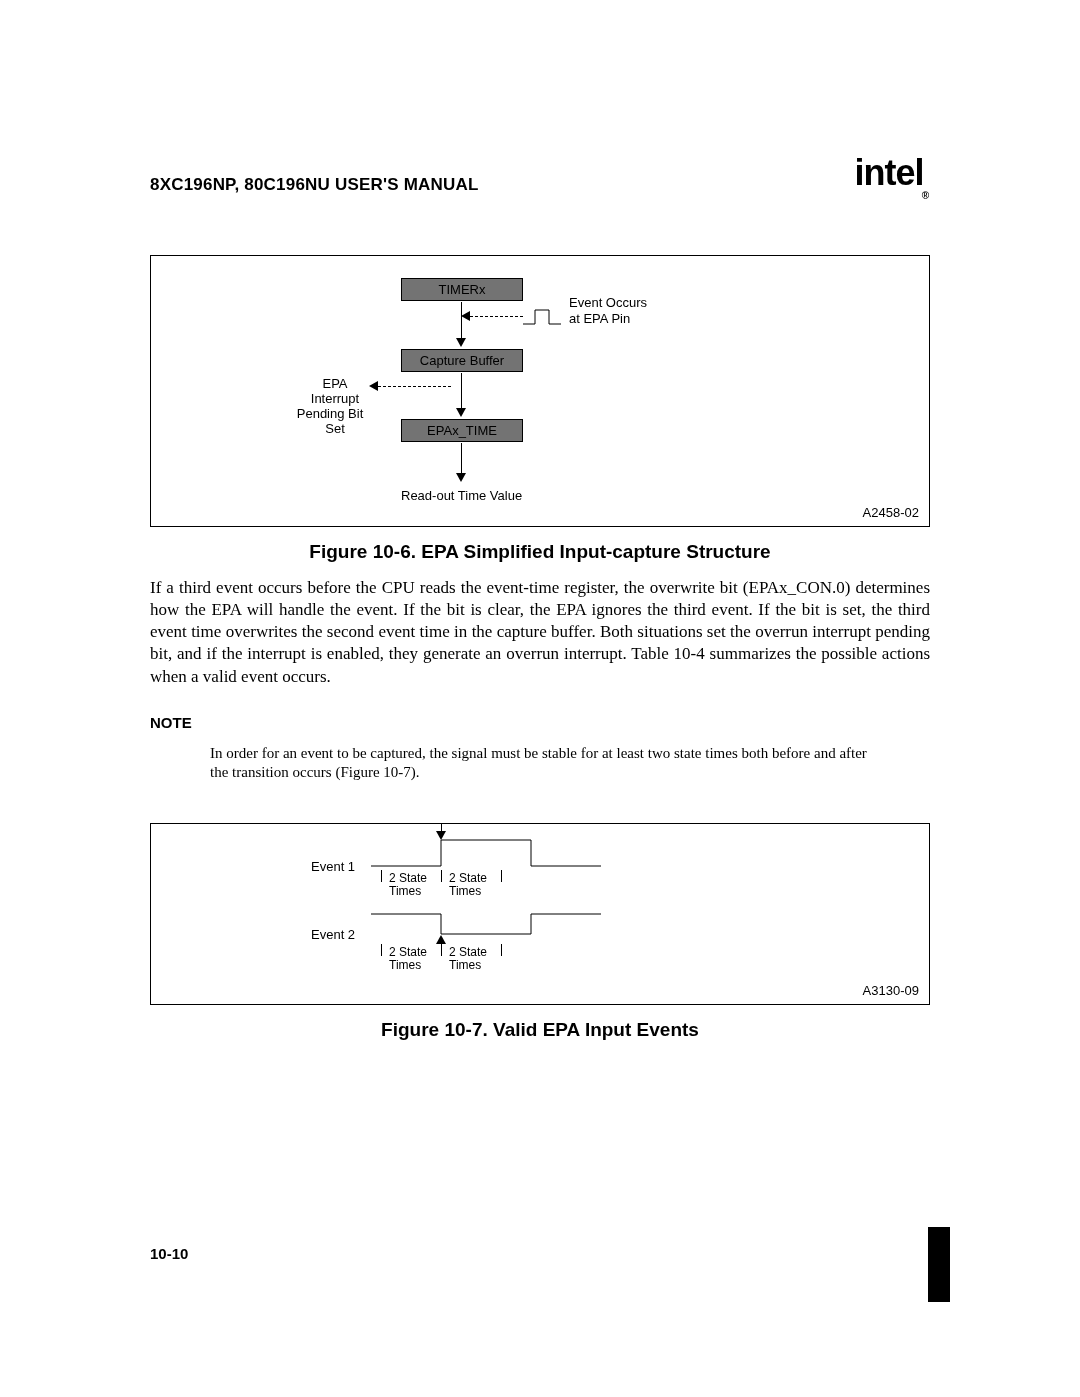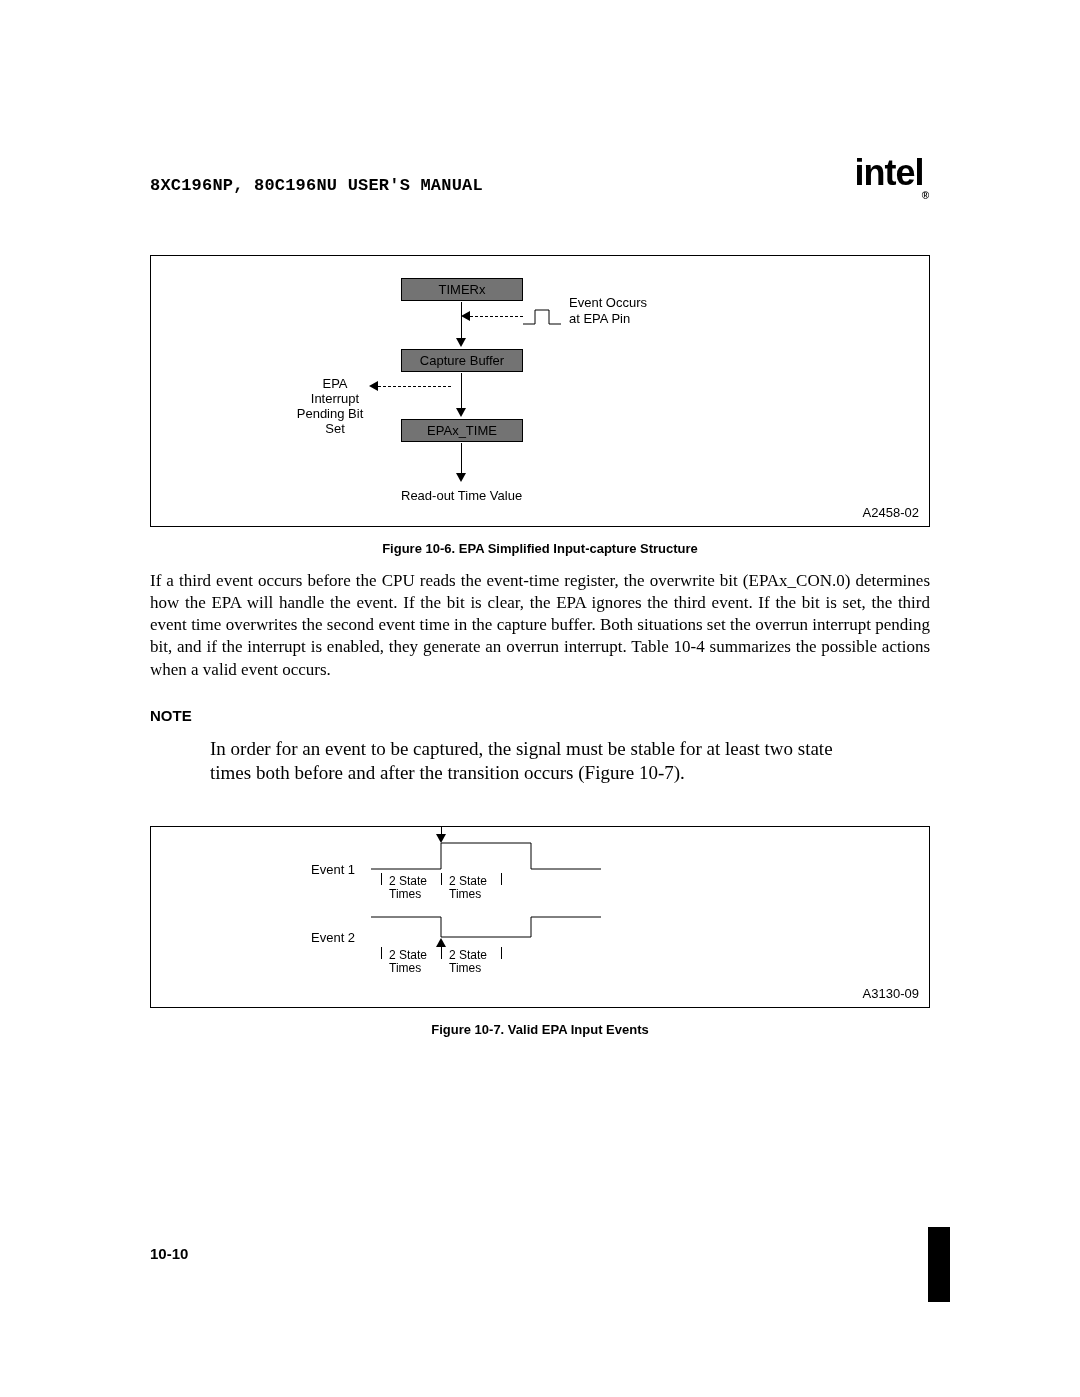--- a/index.html
+++ b/index.html
@@ -17,21 +17,21 @@
     box-sizing: border-box;
     padding: 155px 150px 0 150px;
   }
   .header-row {
     display: flex;
     justify-content: space-between;
     align-items: flex-end;
     margin-bottom: 60px;
   }
   .manual-title {
-    font-family: Liberation Mono, monospace;
+    font-family: Liberation Sans, sans-serif;
     font-weight: bold;
     font-size: 17px;
     letter-spacing: 0.2px;
   }
   .intel-logo {
     font-family: Arial, Helvetica, sans-serif;
     font-weight: 900;
     font-size: 36px;
     letter-spacing: -1px;
     position: relative;
@@ -91,39 +91,39 @@
   .fig-id {
     position: absolute;
     right: 10px;
     bottom: 6px;
     font-size: 13px;
   }
   .fig-caption {
     font-family: Arial, Helvetica, sans-serif;
     font-weight: bold;
     text-align: center;
-    font-size: 13px;
+    font-size: 19px;
     margin: 14px 0 14px 0;
   }
   .body-para {
     font-size: 17px;
     line-height: 1.3;
     text-align: justify;
     margin: 0 0 20px 0;
   }
   .note-hd {
     font-family: Arial, Helvetica, sans-serif;
     font-weight: bold;
     text-align: left;
     font-size: 15px;
     margin-top: 26px;
     margin-bottom: 4px;
   }
   .note-body {
-    font-size: 19px;
+    font-size: 15px;
     line-height: 1.3;
     margin: 13px 60px 0 60px;
   }
 
   
   .fig2-box {
     border: 1px solid #000;
     position: relative;
     height: 180px;
     font-family: Arial, Helvetica, sans-serif;

